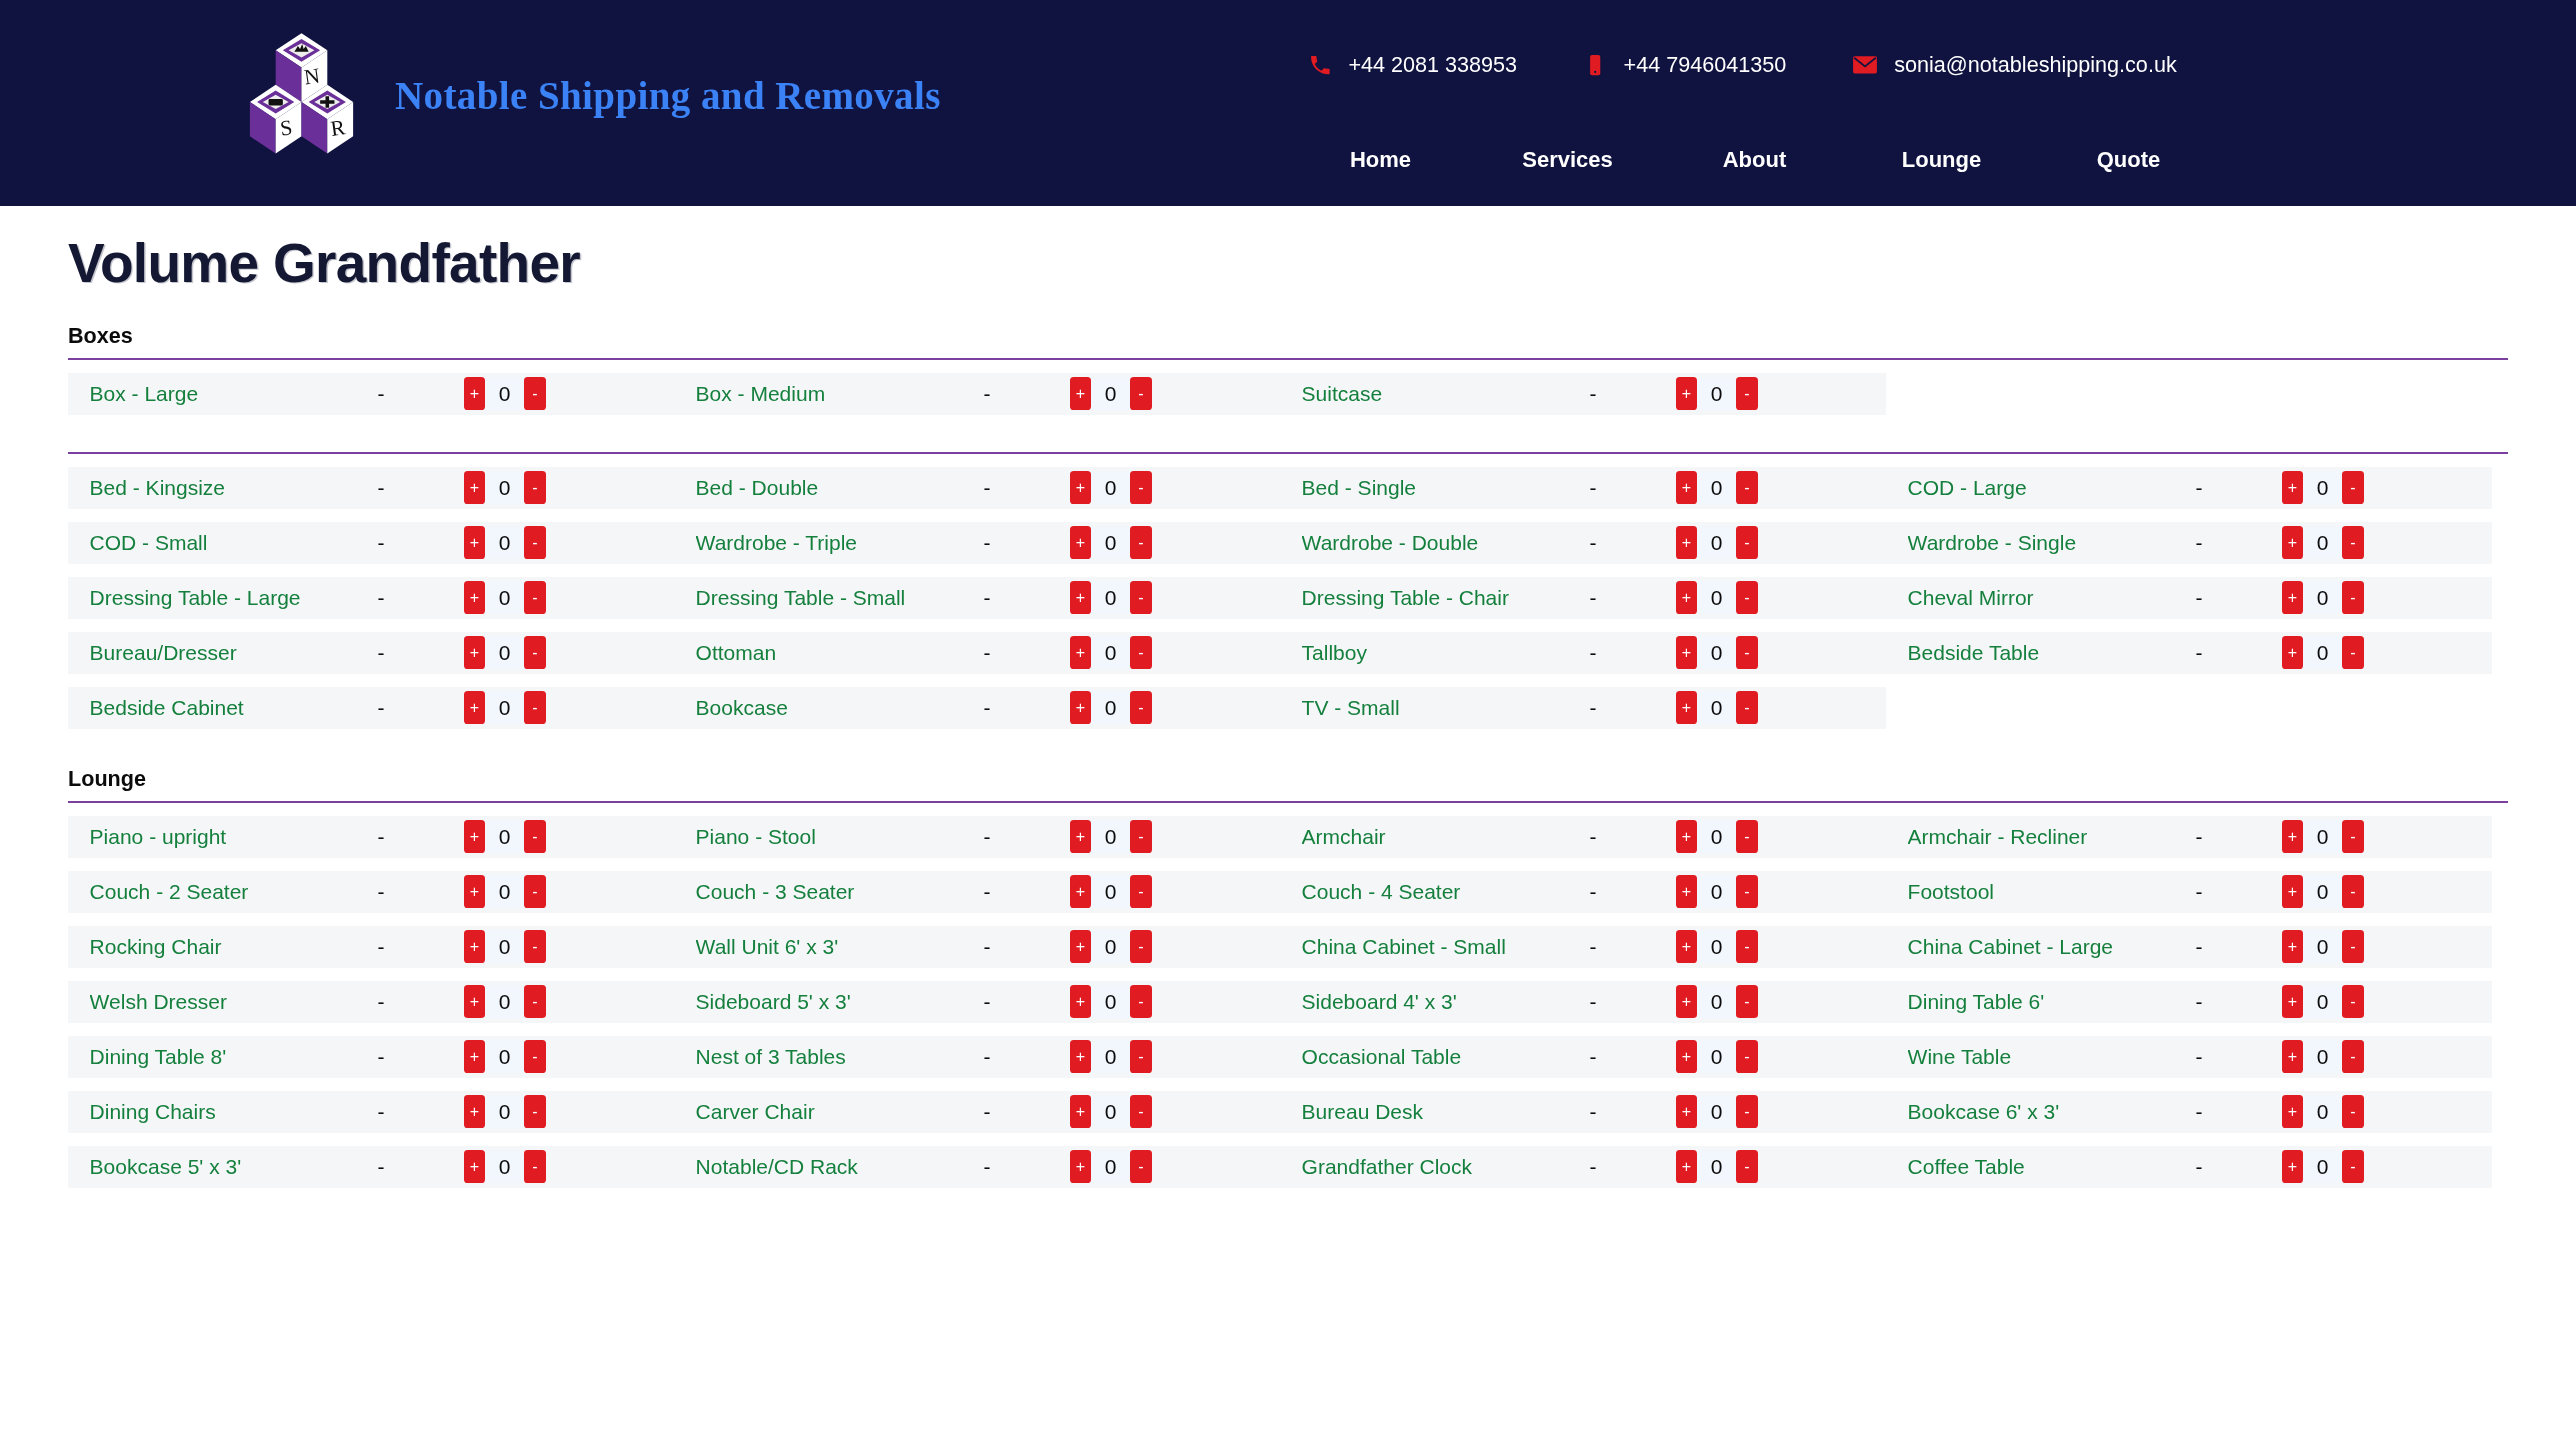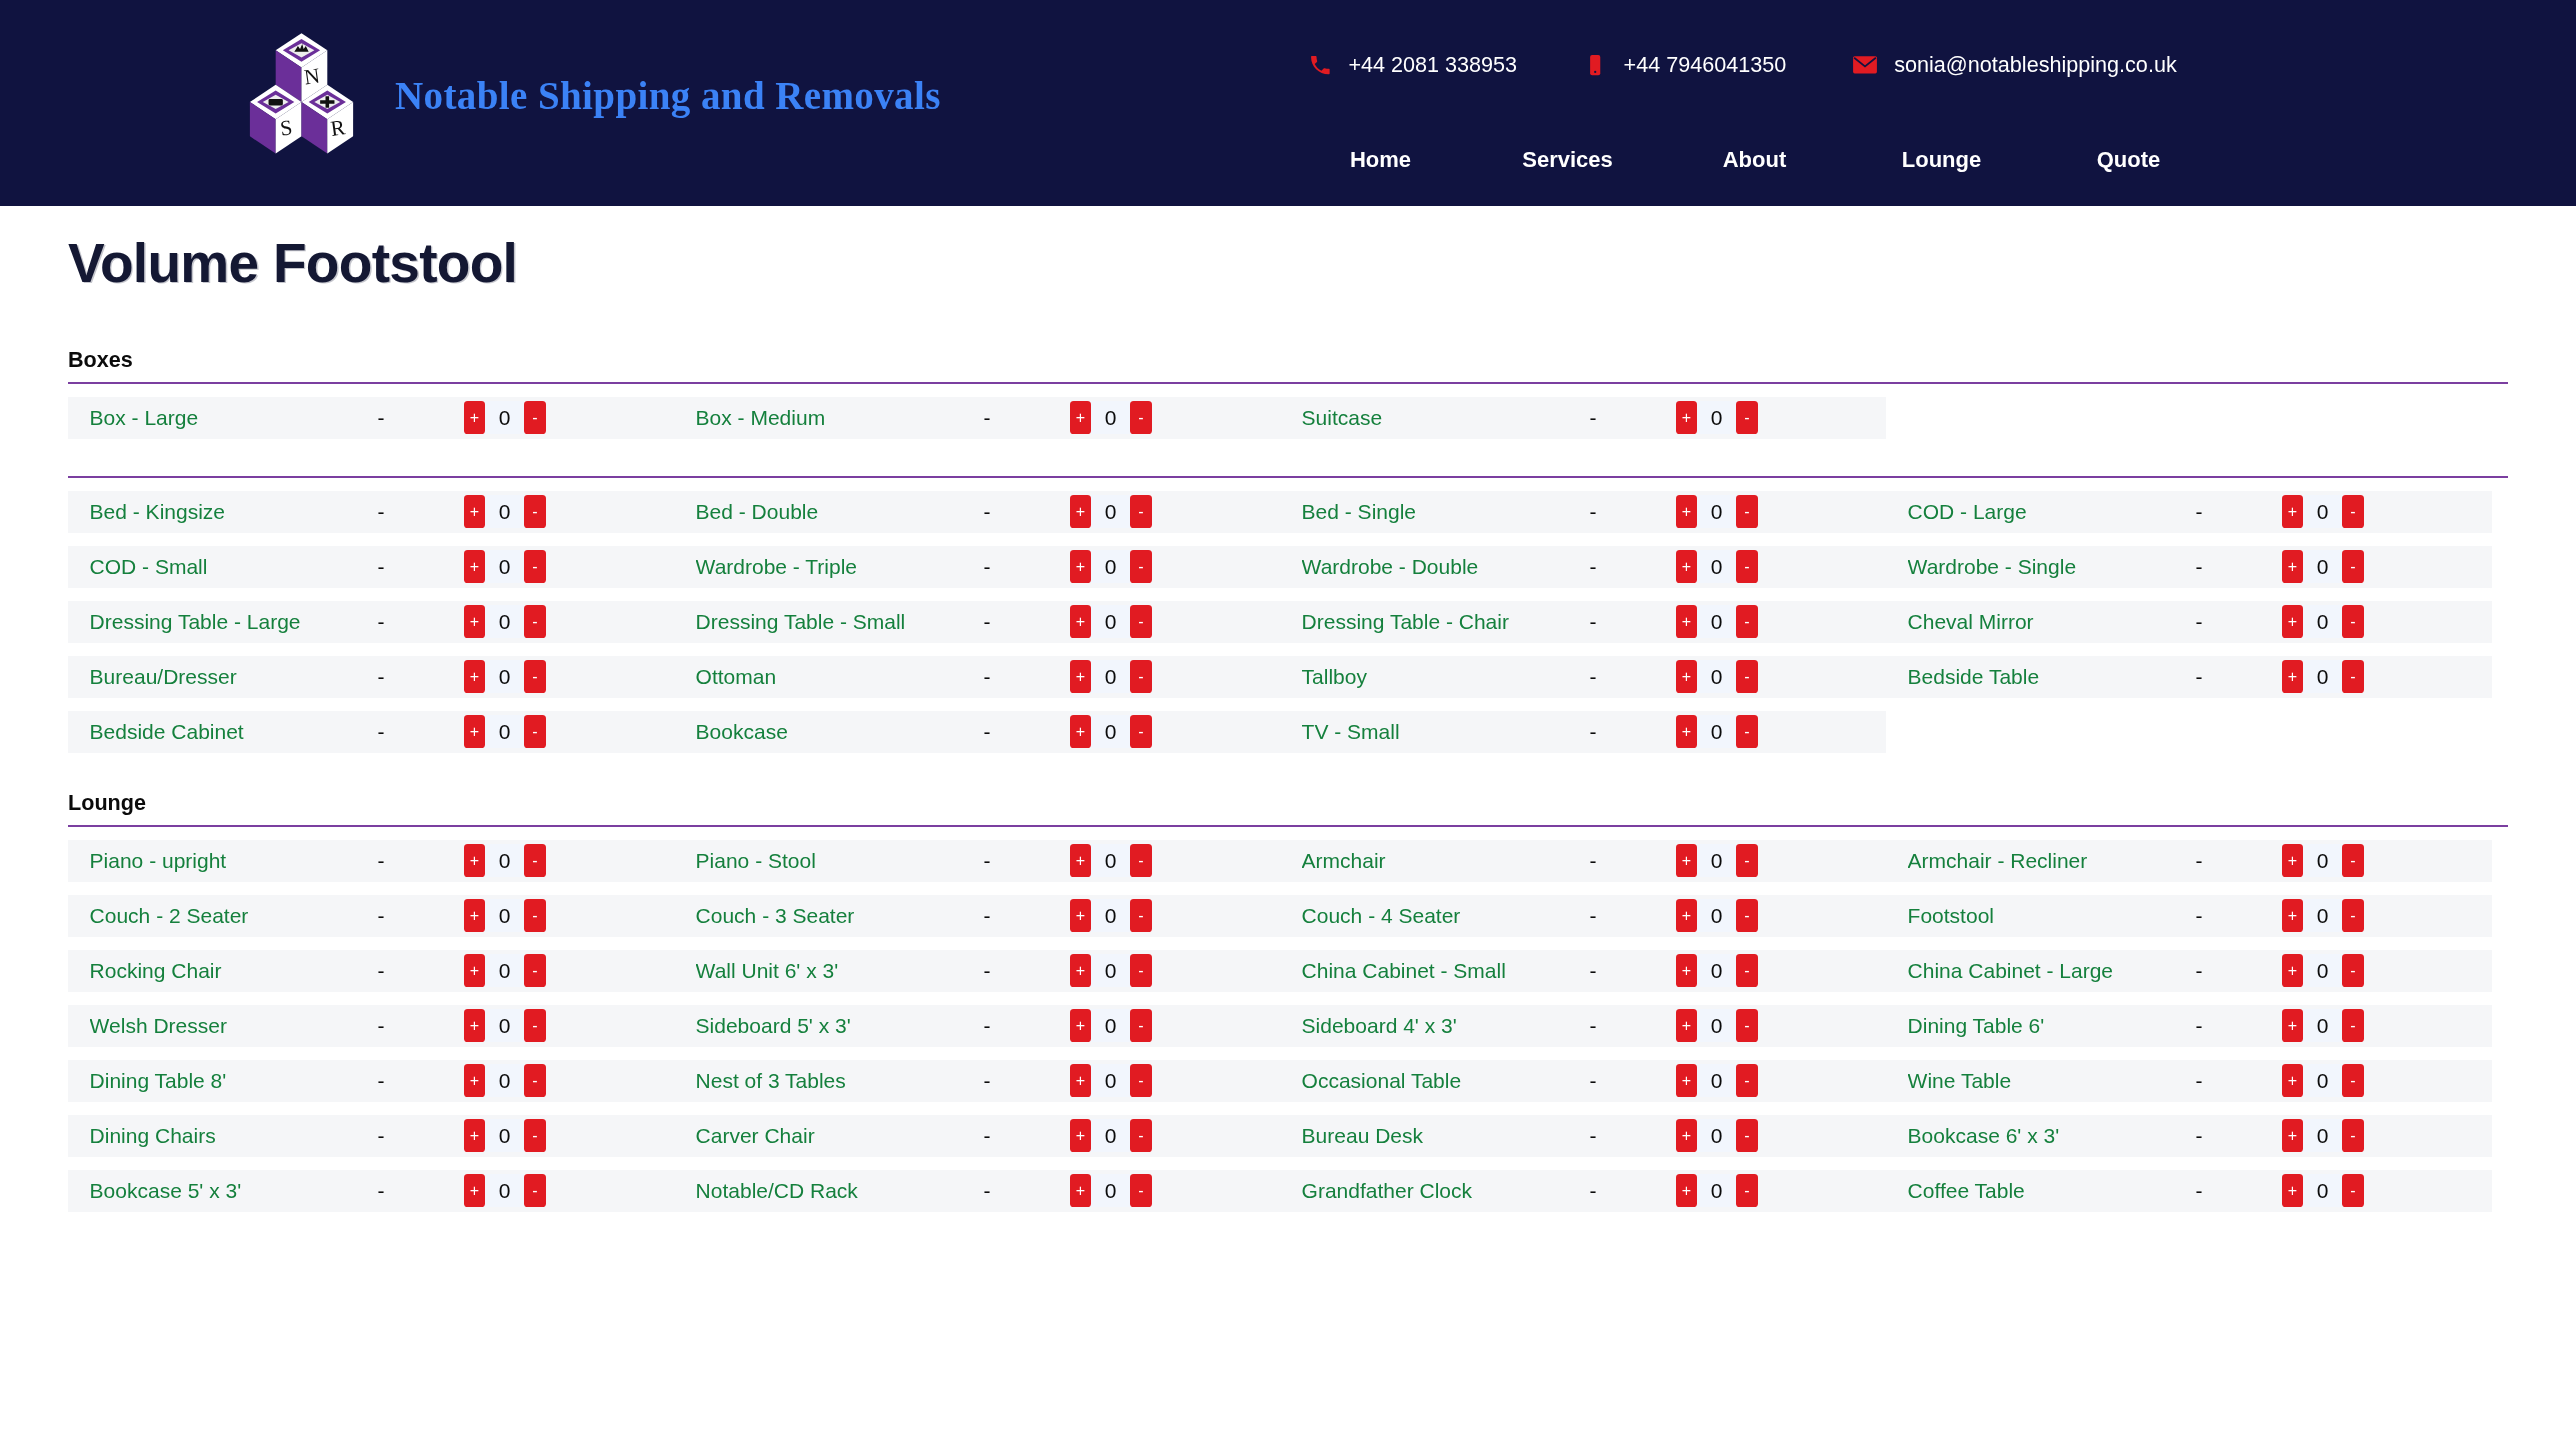--- a/index.html
+++ b/index.html
@@ -82,21 +82,21 @@
     margin-top: 25px;
     color: #141833;
     font-size: 55px;
     font-weight: bold;
     letter-spacing: -0.7px;
     font-stretch: condensed;
     text-shadow: 1.4px 1.4px 0 rgba(20,24,51,.25);
   }
 
   .section { margin-top: 37px; }
-  .section:first-of-type { margin-top: 52px; }
+  .section:first-of-type { margin-top: 28px; }
   .section-title {
     color: #0b0b0b;
     font-size: 21.6px;
     font-weight: bold;
     padding-bottom: 8.6px;
   }
   .section-rule {
     height: 2.2px;
     background: #7b3fa0;
     width: 100%;
@@ -227,21 +227,21 @@
   <nav class="main-nav">
     <a class="nav-link">Home</a>
     <a class="nav-link">Services</a>
     <a class="nav-link">About</a>
     <a class="nav-link">Lounge</a>
     <a class="nav-link">Quote</a>
   </nav>
 </header>
 
 <main class="page">
-  <h1 class="page-title">Volume Footstool</h1>
+  <h1 class="page-title">Volume Grandfather</h1>
   <div id="sections-host">
       <section class="section">
         <div class="section-title">Boxes</div>
         <div class="section-rule"></div>
         <div class="rows">
           <div class="row">
             <div class="cell">
               <span class="item-label">Box - Large</span>
               <span class="item-dash">-</span>
               <div class="stepper">

